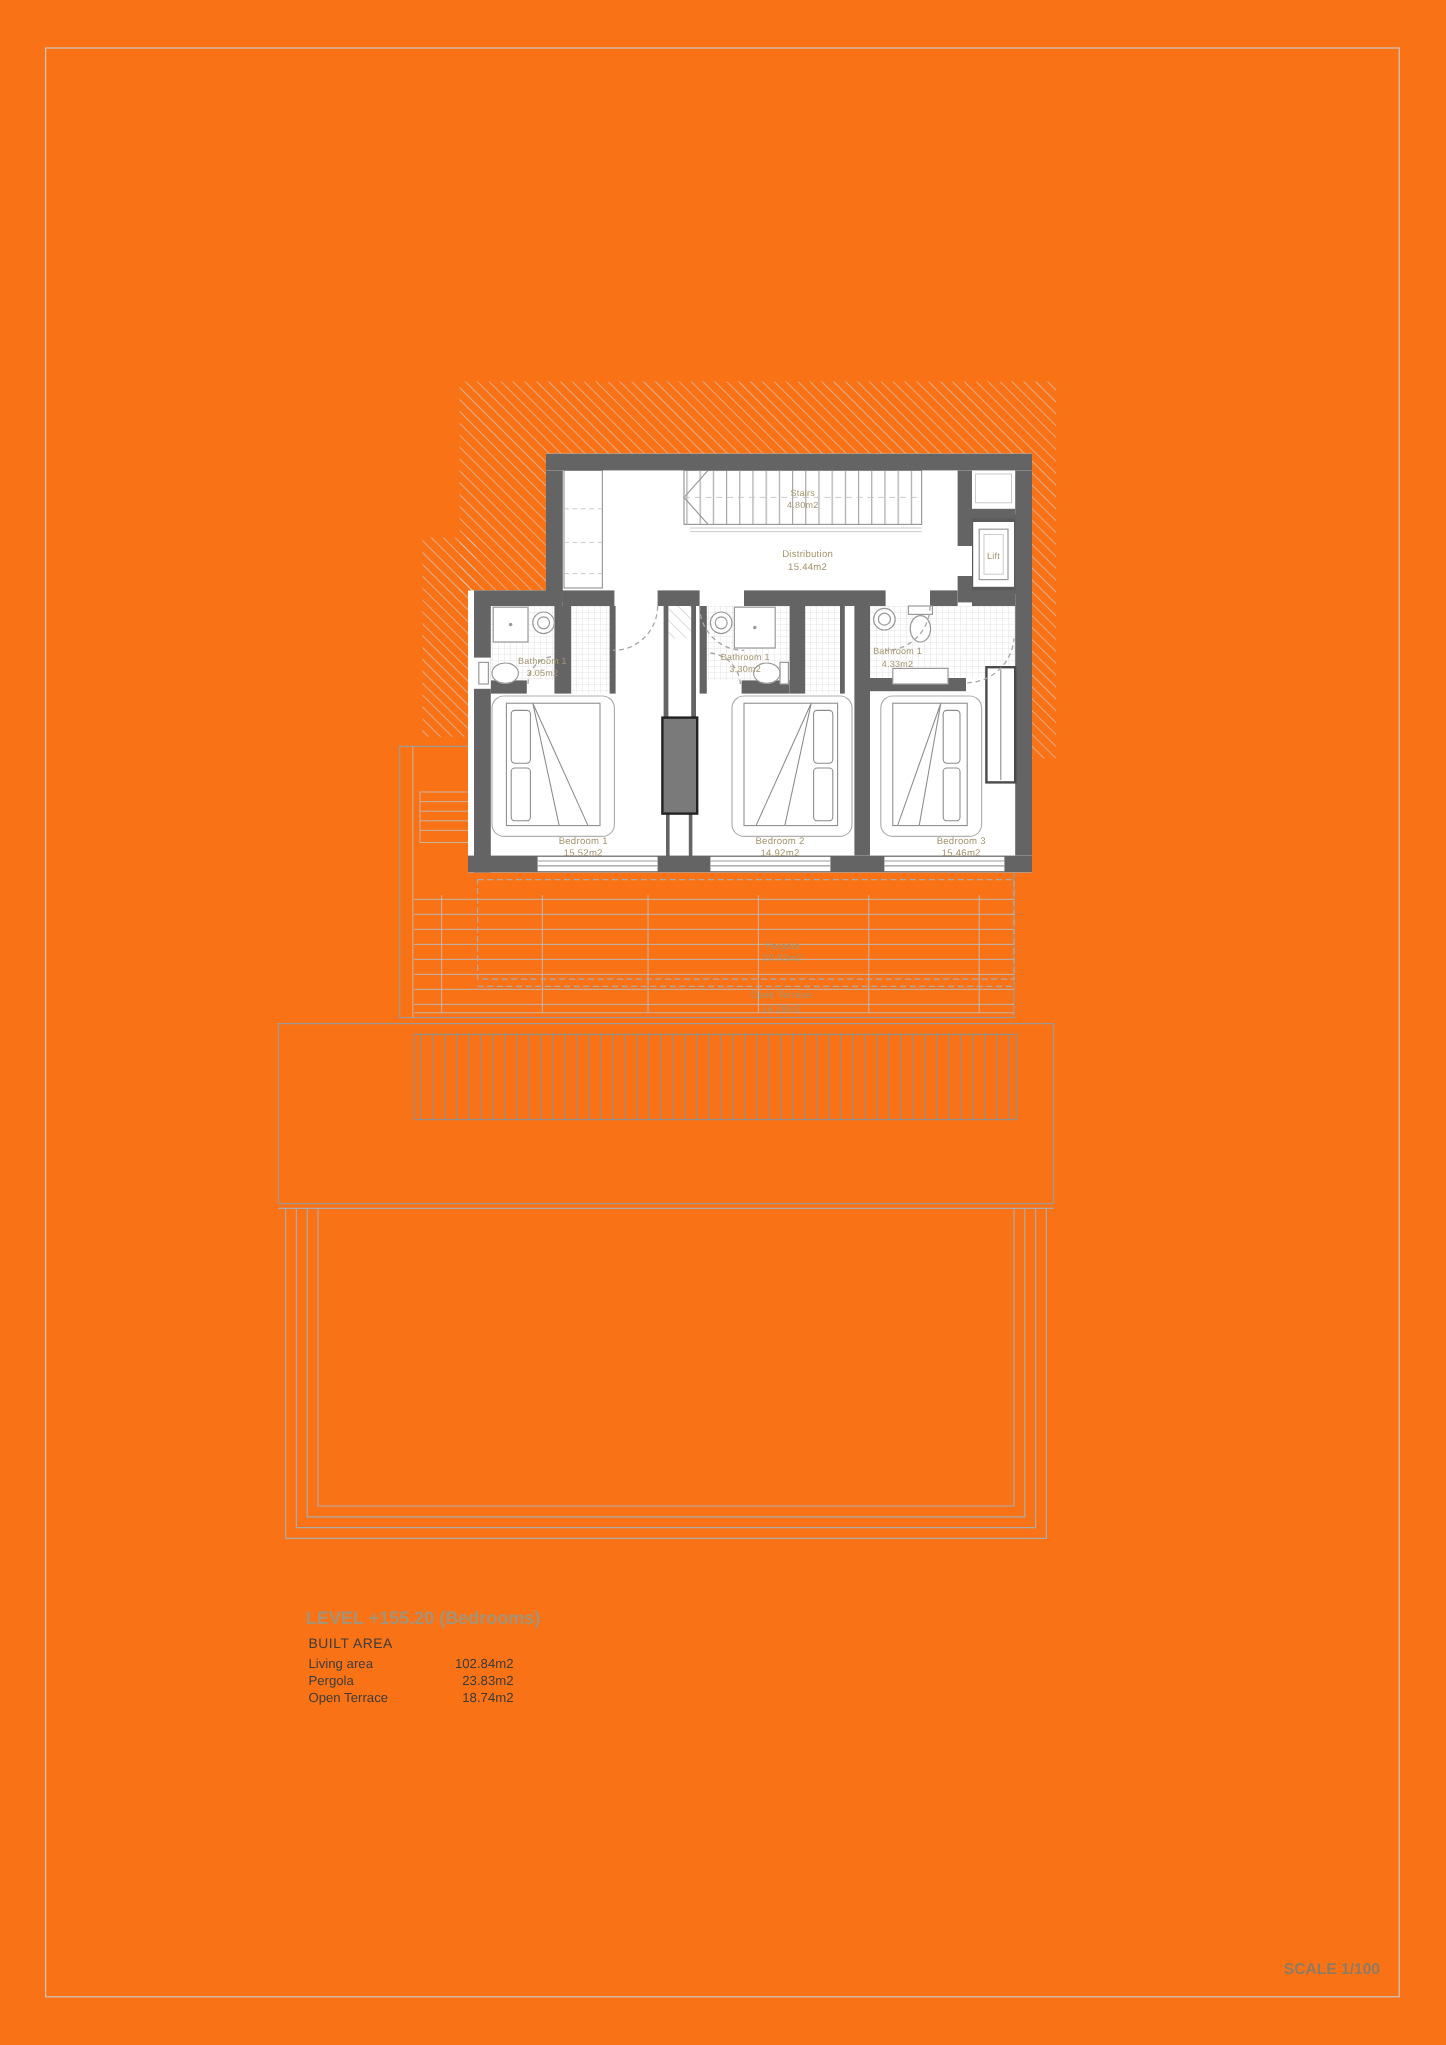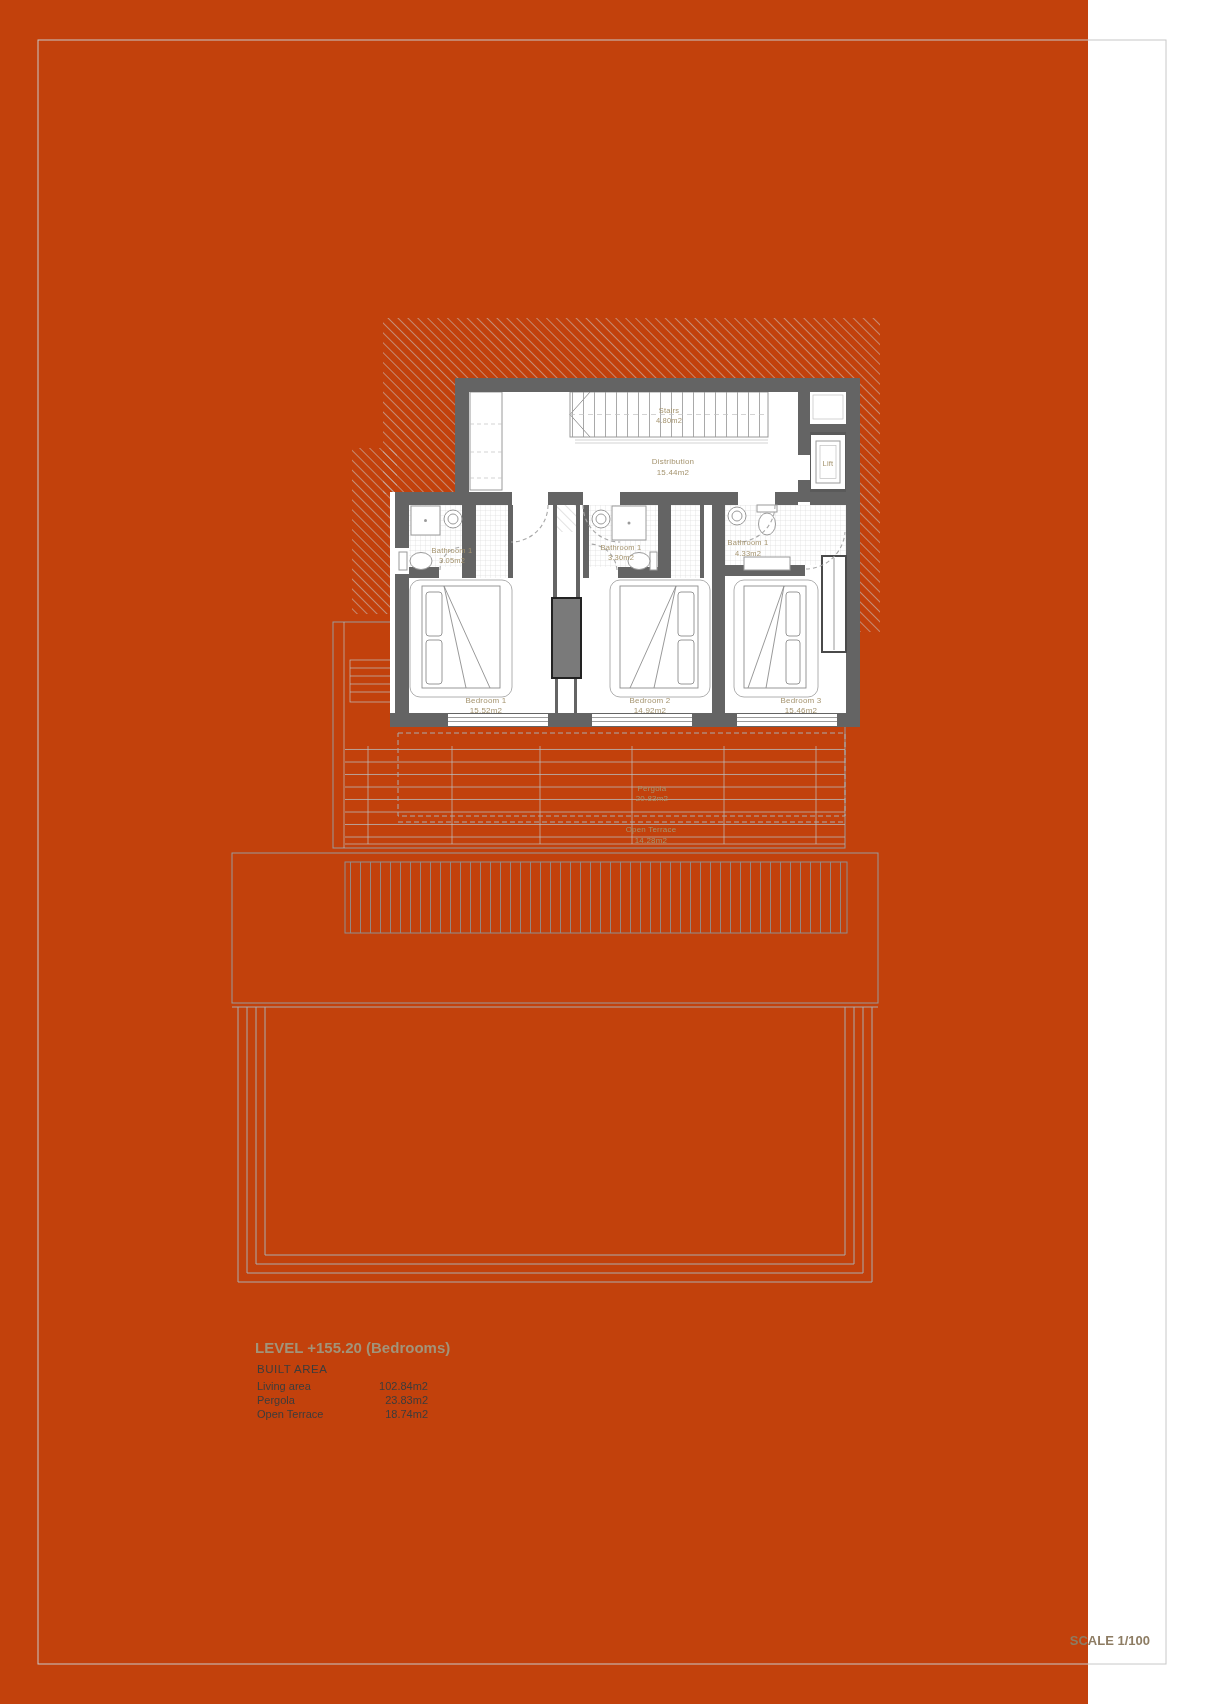--- a/index.html
+++ b/index.html
@@ -1,16 +1,16 @@
 <!DOCTYPE html>
 <html><head>
 <meta charset="utf-8">
 <style>
   html,body{margin:0;padding:0;background:#ffffff;}
-  .sheet{position:relative;width:1088px;height:1704px;background:#c2410c;font-family:"Liberation Sans",sans-serif;}
+  .sheet{position:relative;width:1205px;height:1704px;background:#f97316;font-family:"Liberation Sans",sans-serif;}
   svg text{font-family:"Liberation Sans",sans-serif;}
   .room-label{font-size:8px;letter-spacing:.2px;}
   .room-label-sm{font-size:7.5px;letter-spacing:.2px;}
   .thin{stroke:#9a9a9a;stroke-width:1;fill:none;}
   .xthin{stroke:#c0c0c0;stroke-width:.7;fill:none;}
   .fix{stroke:#9a9a9a;stroke-width:1;fill:#ffffff;}
   .bedline{stroke:#8d8d8d;stroke-width:.9;fill:none;}
   .dashed{stroke:#ababab;stroke-width:1;fill:none;stroke-dasharray:5 3;}
   .arc{stroke:#a8a8a8;stroke-width:1.1;fill:none;stroke-dasharray:4 3;}
 </style>

